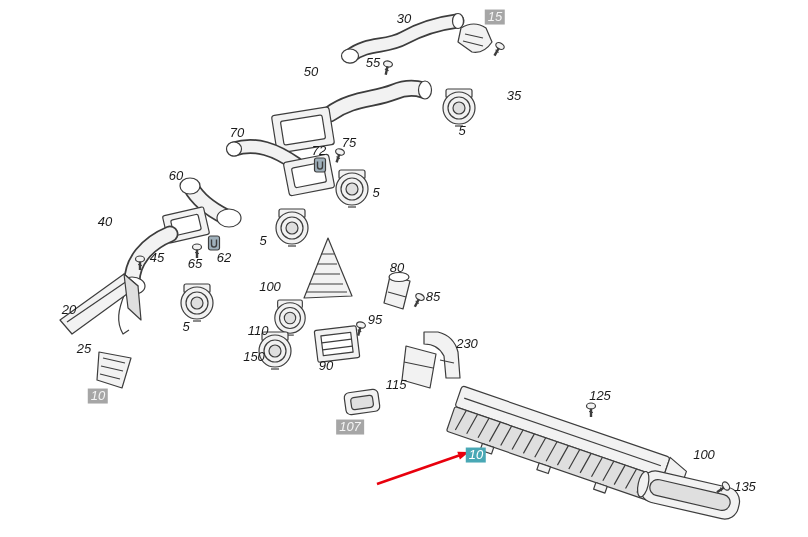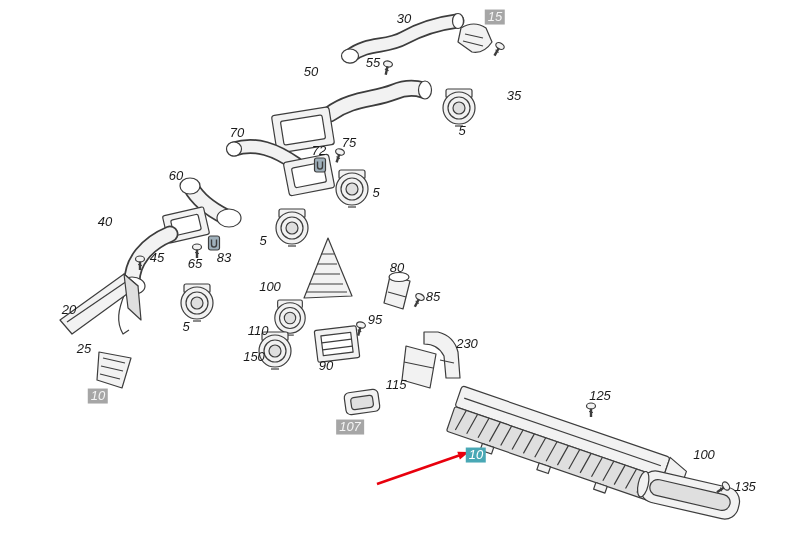--- a/index.html
+++ b/index.html
@@ -222,21 +222,21 @@
       <div class="part-label plain" style="left: 462px; top: 131px;">5</div>
       <div class="part-label plain" style="left: 237px; top: 133px;">70</div>
       <div class="part-label plain" style="left: 349px; top: 143px; text-align: right;">75</div>
       <div class="part-label plain" style="left: 319px; top: 151px;">72</div>
       <div class="part-label plain" style="left: 176px; top: 170px; margin-top: 6px;">60</div>
       <div class="part-label plain" style="left: 376px; top: 193px;">5</div>
       <div class="part-label plain" style="left: 105px; top: 222px;">40</div>
       <div class="part-label plain" style="left: 263px; top: 241px;">5</div>
       <div class="part-label plain" style="left: 157px; top: 258px;">45</div>
       <div class="part-label plain" style="left: 195px; top: 264px;">65</div>
-      <div class="part-label plain" style="left: 224px; top: 258px;">83</div>
+      <div class="part-label plain" style="left: 224px; top: 258px;">62</div>
       <div class="part-label plain" style="left: 397px; top: 268px;">80</div>
       <div class="part-label plain" style="left: 270px; top: 287px;">100</div>
       <div class="part-label plain" style="left: 433px; top: 297px;">85</div>
       <div class="part-label plain" style="left: 57px; top: 310px; margin-left: 12px;">20</div>
       <div class="part-label plain" style="left: 375px; top: 320px;">95</div>
       <div class="part-label plain" style="left: 186px; top: 327px;">5</div>
       <div class="part-label plain" style="left: 258px; top: 331px; text-align: right;">110</div>
       <div class="part-label plain" style="left: 467px; top: 344px;">230</div>
       <div class="part-label plain" style="left: 84px; top: 349px;">25</div>
       <div class="part-label plain" style="left: 254px; top: 357px;">150</div>

